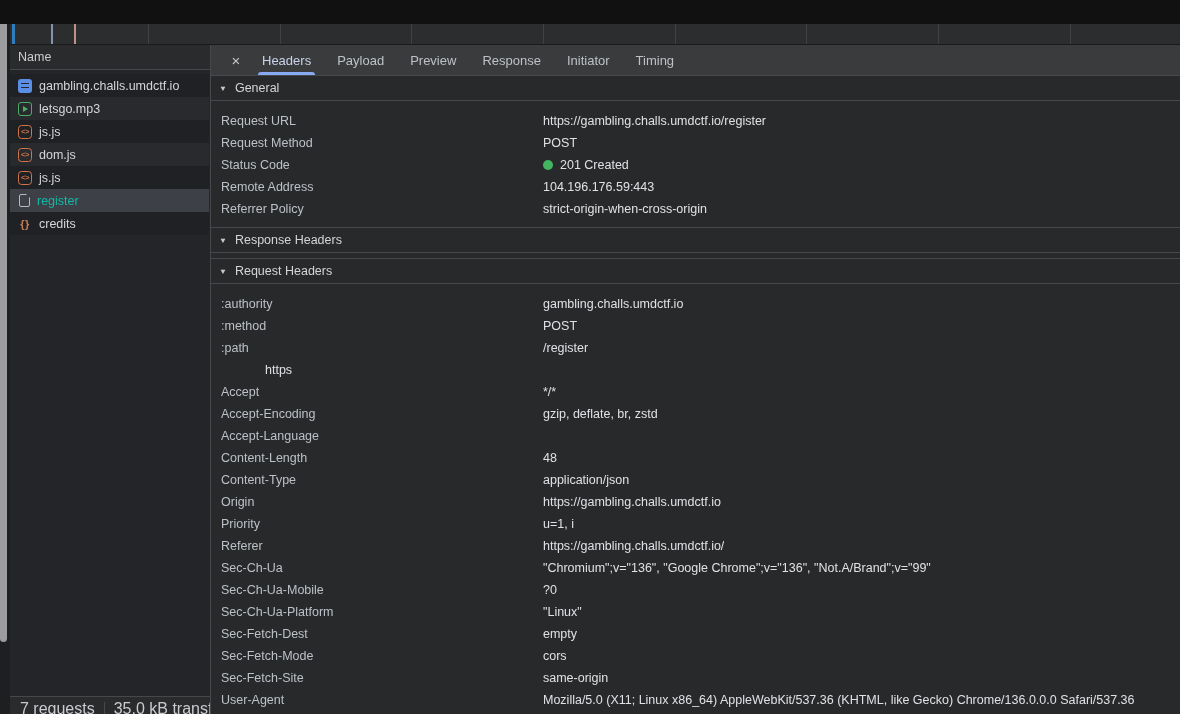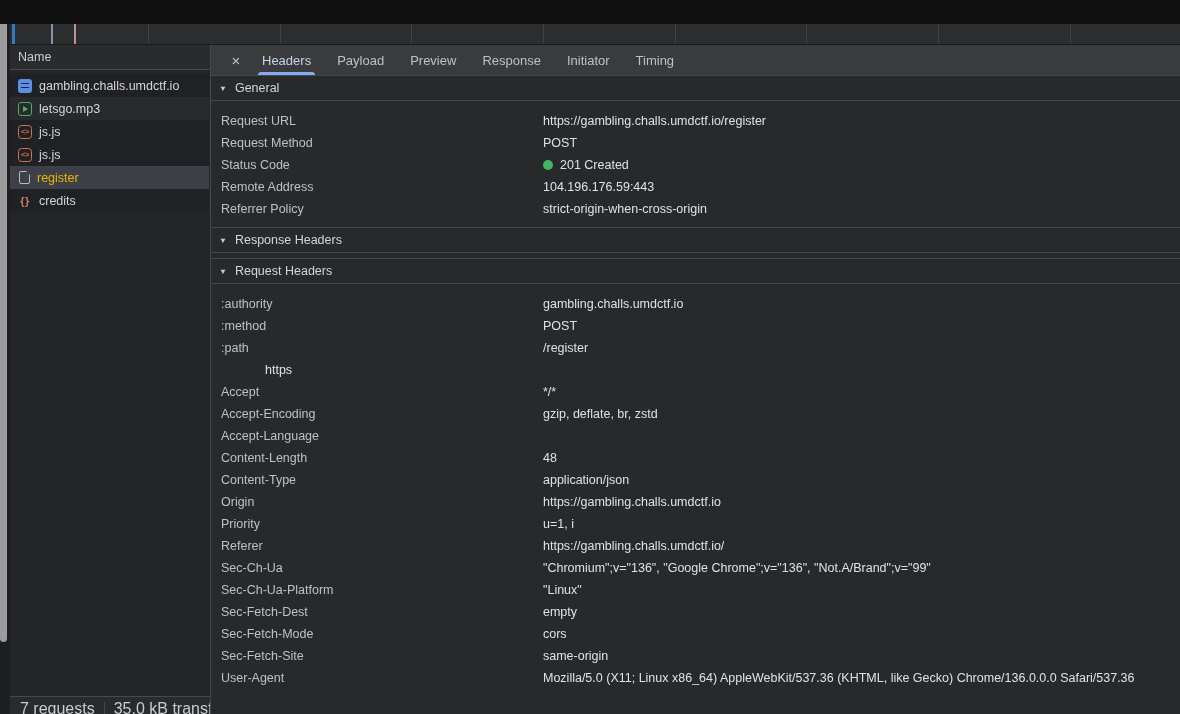--- a/index.html
+++ b/index.html
@@ -23,21 +23,21 @@
   .tl-tick{position:absolute; top:0; bottom:0; width:2px;}
   
   .sidebar{position:absolute; left:10px; top:21px; width:201px; bottom:17px; background:#242529; border-right:1px solid var(--border); overflow:hidden;}
   .name-header{height:25px; background:#2a2b2d; border-bottom:1px solid var(--border); display:flex; align-items:center; padding-left:8px; color:#cbcdd0;}
   .req-list{position:absolute; top:29px; left:0; right:1px;}
   .req-row{height:23px; display:flex; align-items:center; padding-left:8px; white-space:nowrap; overflow:hidden;}
   .req-row.odd{background:#202124;}
   .req-row.even{background:#292a2e;}
   .req-row.selected{background:#3d4046;}
   .req-row .req-label{margin-left:7px; color:#d4d6d9;}
-  .req-row.selected .req-label{color:#eab308;}
+  .req-row.selected .req-label{color:#14b8a6;}
   .ficon{width:14px; height:14px; flex:none; position:relative; display:flex; align-items:center; justify-content:center;}
   .icon-document{background:var(--icon-blue); border-radius:3px;}
   .icon-document::after{content:""; position:absolute; left:3px; right:3px; top:4px; height:7px;
     background:repeating-linear-gradient(#22262b 0 1.5px, transparent 1.5px 4px);}
   .icon-media{border:1.5px solid var(--icon-green); border-radius:3px;}
   .icon-media::after{content:""; width:0; height:0; border-left:5px solid var(--icon-green); border-top:3.5px solid transparent; border-bottom:3.5px solid transparent; margin-left:1px;}
   .icon-script{border:1.5px solid var(--icon-orange); border-radius:3.5px; color:var(--icon-orange); font-size:7.5px; font-weight:bold; letter-spacing:-0.5px;}
   .icon-script::after{content:"<>";}
   .icon-file{width:11px; height:13px; border:1.3px solid var(--icon-gray); border-radius:2px; margin-left:1px;}
   .icon-file::after{content:""; position:absolute; right:-1px; top:-1px; width:0; height:0; border-top:4px solid #3d4046; border-left:4px solid transparent;}
@@ -110,20 +110,24 @@
   <div class="req-row even">
     <span class="ficon file-type-icon icon-media"></span>
     <span class="req-label">letsgo.mp3</span>
   </div>
 
   <div class="req-row odd">
     <span class="ficon file-type-icon icon-script"></span>
     <span class="req-label">js.js</span>
   </div>
 
+  <div class="req-row even">
+    <span class="ficon file-type-icon icon-script"></span>
+    <span class="req-label">dom.js</span>
+  </div>
 
   <div class="req-row odd">
     <span class="ficon file-type-icon icon-script"></span>
     <span class="req-label">js.js</span>
   </div>
 
   <div class="req-row even selected">
     <span class="ficon file-type-icon icon-file"></span>
     <span class="req-label">register</span>
   </div>
@@ -332,20 +336,27 @@
   </div>
 
   <div class="kv-row">
     <span class="kv-key">Sec-Ch-Ua</span>
     <span class="kv-value">
       
       <span class="kv-value-text">"Chromium";v="136", "Google Chrome";v="136", "Not.A/Brand";v="99"</span>
     </span>
   </div>
 
+  <div class="kv-row">
+    <span class="kv-key">Sec-Ch-Ua-Mobile</span>
+    <span class="kv-value">
+      
+      <span class="kv-value-text">?0</span>
+    </span>
+  </div>
 
   <div class="kv-row">
     <span class="kv-key">Sec-Ch-Ua-Platform</span>
     <span class="kv-value">
       
       <span class="kv-value-text">"Linux"</span>
     </span>
   </div>
 
   <div class="kv-row">

